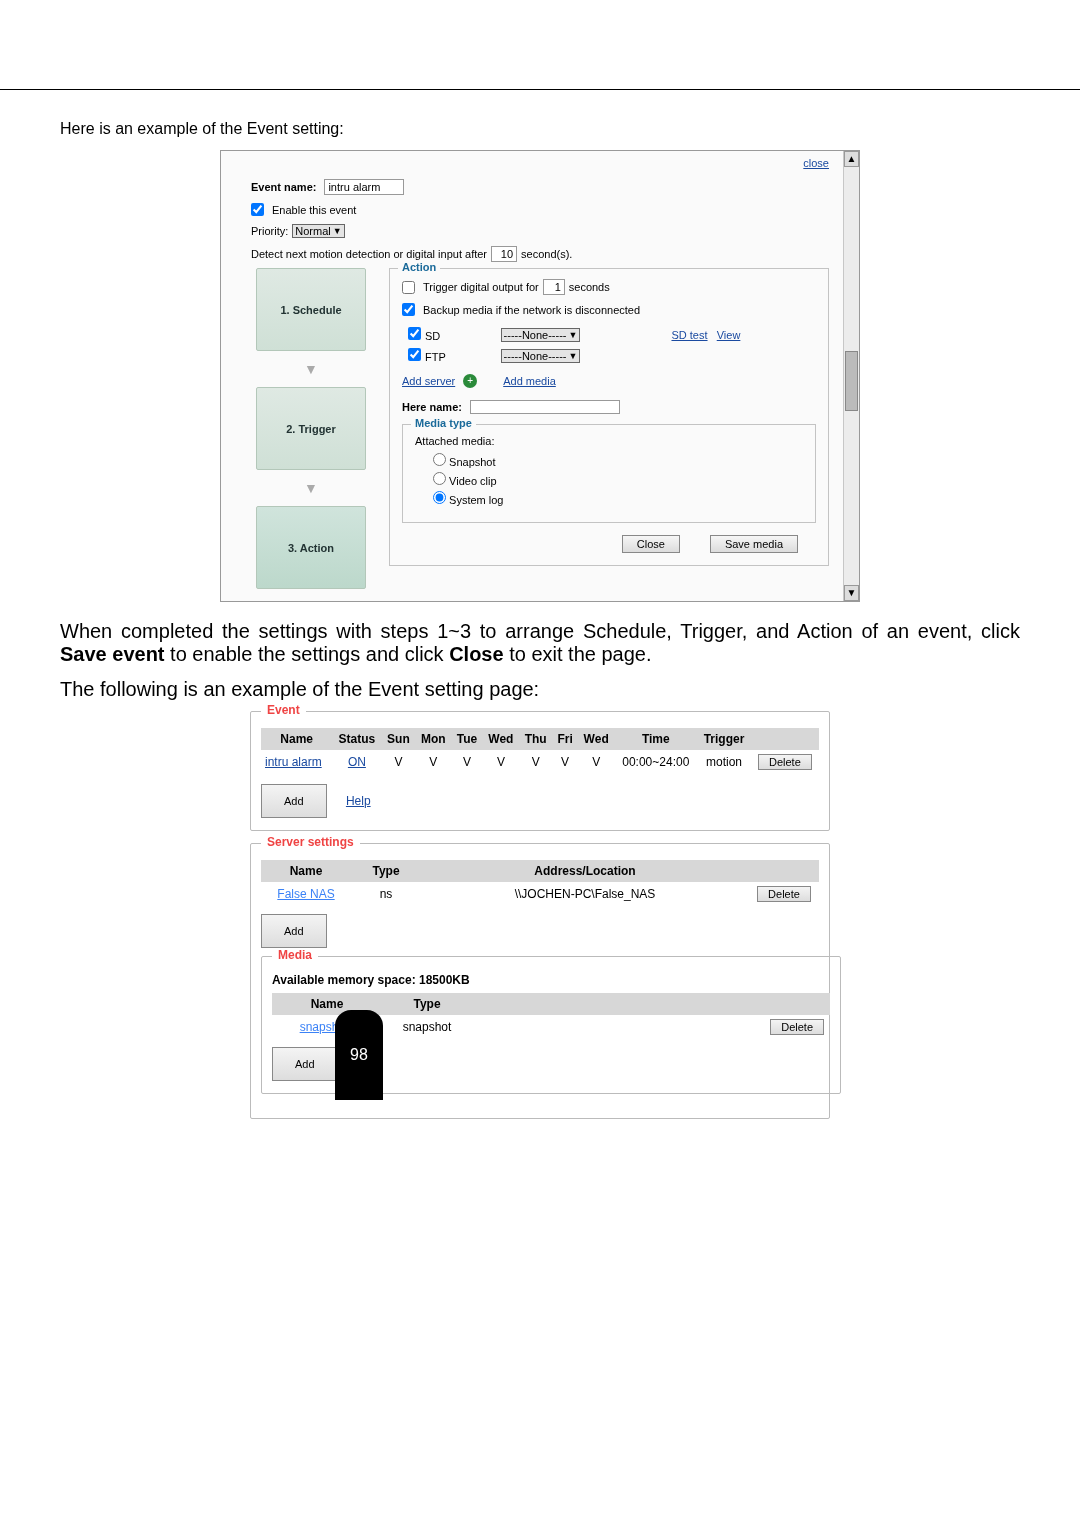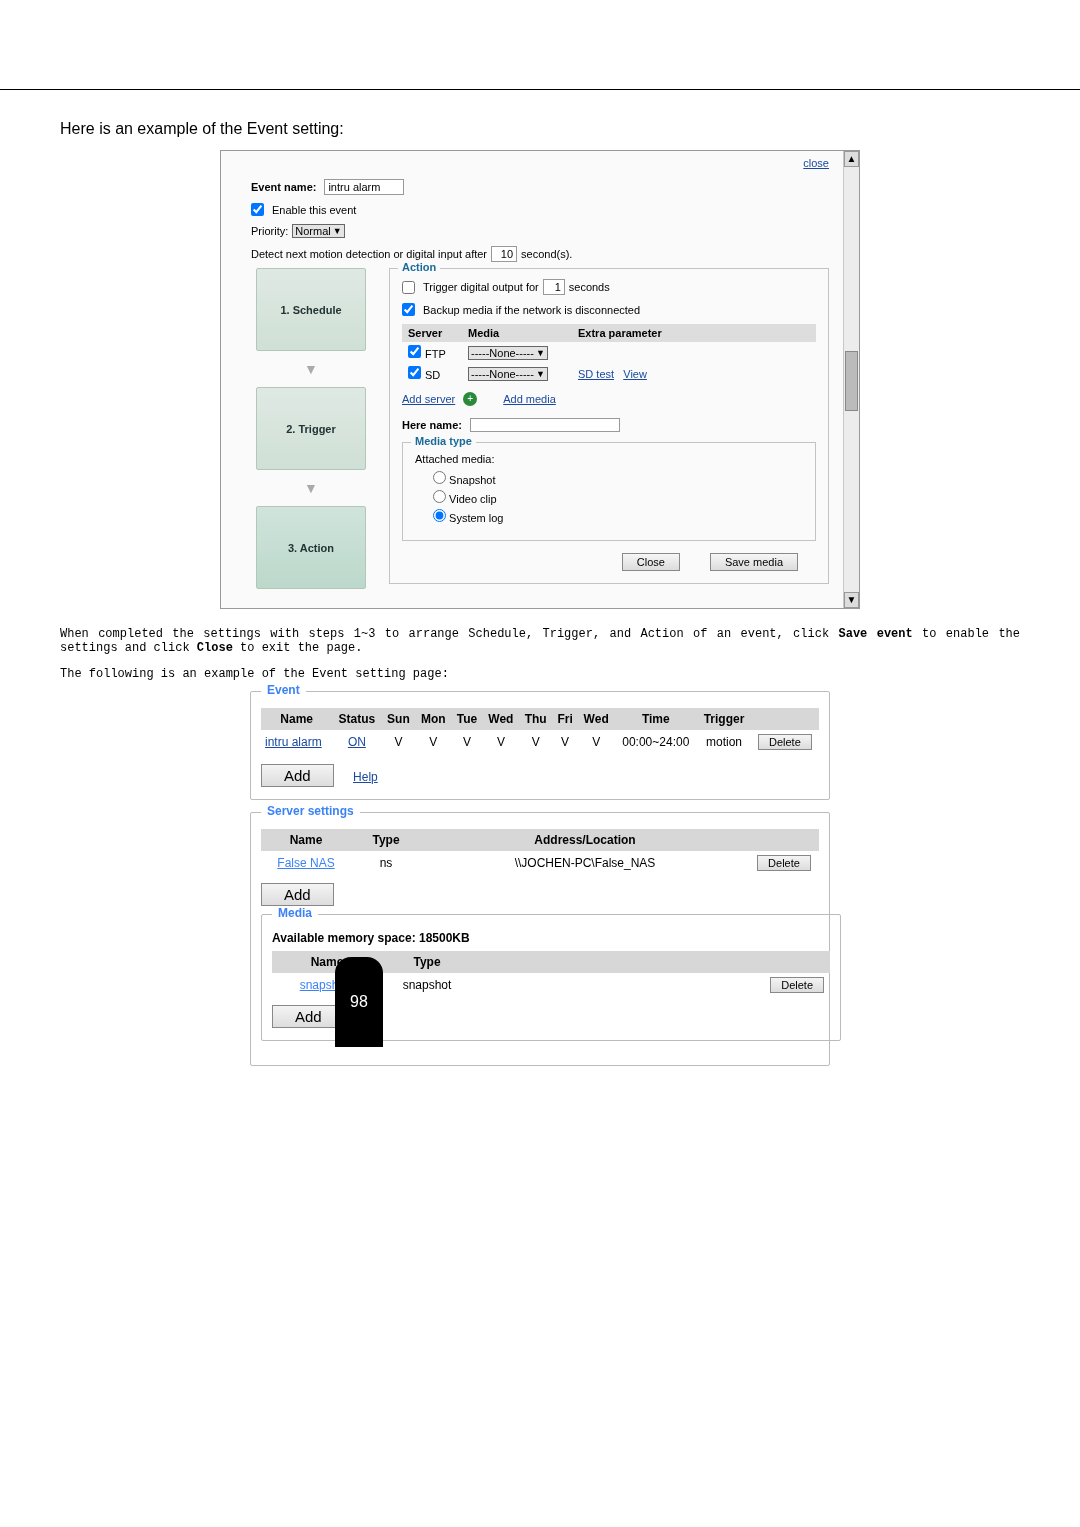--- a/index.html
+++ b/index.html
@@ -93,45 +93,44 @@
   .media-radios label { display:block; margin:4px 0 4px 18px; font-size:11px;}
   .btn {
     background: linear-gradient(#f6f6f6,#dcdcdc);
     border:1px solid #888;
     padding:2px 14px; font-size:11px;
   }
   .btn-row { display:flex; gap:30px; justify-content:flex-end; margin-top:6px; margin-right:18px;}
   
   .para {
     margin: 16px 60px 10px 60px;
-    font-size: 12px;
+    font-size: 20px;
     text-align: justify;
-    font-family: Liberation Mono, monospace;
   }
   .section-group {
     width: 580px;
     margin: 8px auto 12px auto;
     border: 1px solid #bbb;
     border-radius: 2px;
     position: relative;
     padding: 16px 10px 12px 10px;
     font-size: 12px;
   }
   .section-group .legend {
     position:absolute; top:-9px; left:10px;
     background:#fff; padding:0 6px;
-    color:#3b82f6; font-weight:bold;
+    color:#ef4444; font-weight:bold;
   }
   table.ev { width:100%; border-collapse:collapse; font-size:12px;}
   table.ev th { background:#d7d7d7; font-weight:bold; padding:4px 4px; text-align:center;}
   table.ev td { padding:4px 4px; text-align:center;}
   table.ev .left { text-align:left;}
   .name-cell a, .status-cell a { color:#3b82f6; text-decoration:underline;}
   .del-btn { background:linear-gradient(#f4f4f4,#ddd); border:1px solid #888; padding:1px 10px; font-size:11px;}
-  .add-btn { background:linear-gradient(#f4f4f4,#ddd); border:1px solid #888; padding:2px 22px; font-size:15px;}
+  .add-btn { background:linear-gradient(#f4f4f4,#ddd); border:1px solid #888; padding:10px 22px; font-size:11px;}
   .helplink { color:#1a4aa0; text-decoration:underline; margin-left:16px;}
   
   .page-tab {
     position:absolute;
     bottom:18px; left:84px;
     width:48px; height:90px;
     background:#000; color:#fff;
     border-top-left-radius:16px; border-top-right-radius:16px;
     display:flex; align-items:center; justify-content:center;
     font-size:16px;
@@ -196,47 +195,42 @@
             <span class="txt" style="width:22px;text-align:right;">1</span>
             <span>seconds</span>
           </div>
           <div class="row">
             <input type="checkbox" class="cb" checked="" style="">
             <span>Backup media if the network is disconnected</span>
           </div>
 
           <table class="srv-table" style="width:100%; border-collapse:collapse; margin-top:6px;">
             <tbody>
-                <tr class="hdr">
-              <td style="width:60px;">Server</td>
-              <td style="width:110px;">Media</td>
-              <td>Extra parameter</td>
-            </tr>
-            <tr>
-              <td><input type="checkbox" class="cb" checked="" style=""><span>FTP</span></td>
-              <td>
-                <span class="dropdown">
-                  <span>-----None-----</span>
-                  <span class="dd-arrow">▼</span>
-                </span>
-              </td>
-              <td></td>
-            </tr>
             <tr>
               <td><input type="checkbox" class="cb" checked="" style=""><span>SD</span></td>
               <td>
                 <span class="dropdown">
                   <span>-----None-----</span>
                   <span class="dd-arrow">▼</span>
                 </span>
               </td>
               <td>
                 <a class="linklike">SD test</a>&nbsp;&nbsp;
                 <a class="linklike">View</a>
               </td>
+            </tr>
+            <tr>
+              <td><input type="checkbox" class="cb" checked="" style=""><span>FTP</span></td>
+              <td>
+                <span class="dropdown">
+                  <span>-----None-----</span>
+                  <span class="dd-arrow">▼</span>
+                </span>
+              </td>
+              <td></td>
             </tr>
           </tbody>
             </table>
 
           <div class="row" style="margin-top:8px;">
             <a class="linklike">Add server</a>
             <span class="green-plus">+</span>
             <span style="width:18px;"></span>
             <a class="linklike">Add media</a>
           </div>

